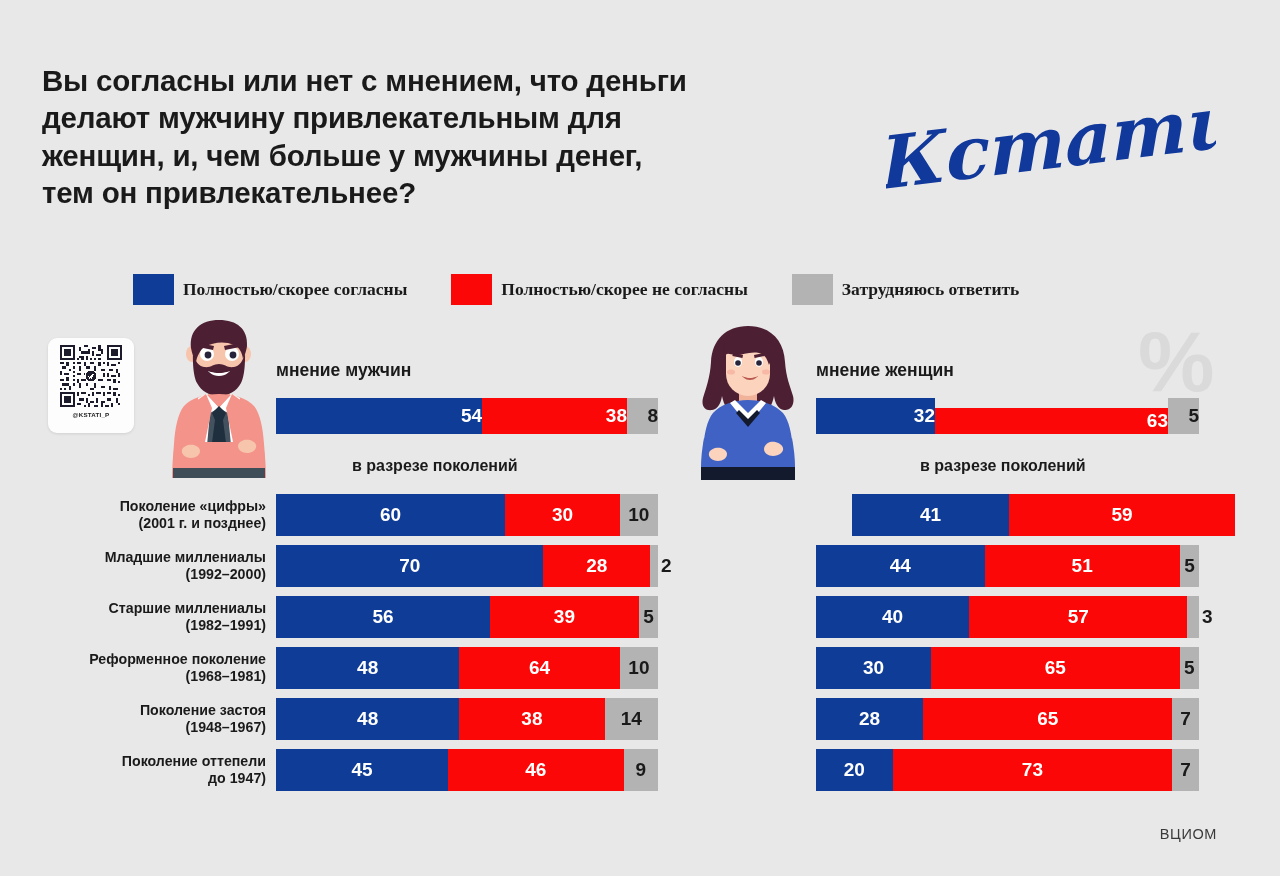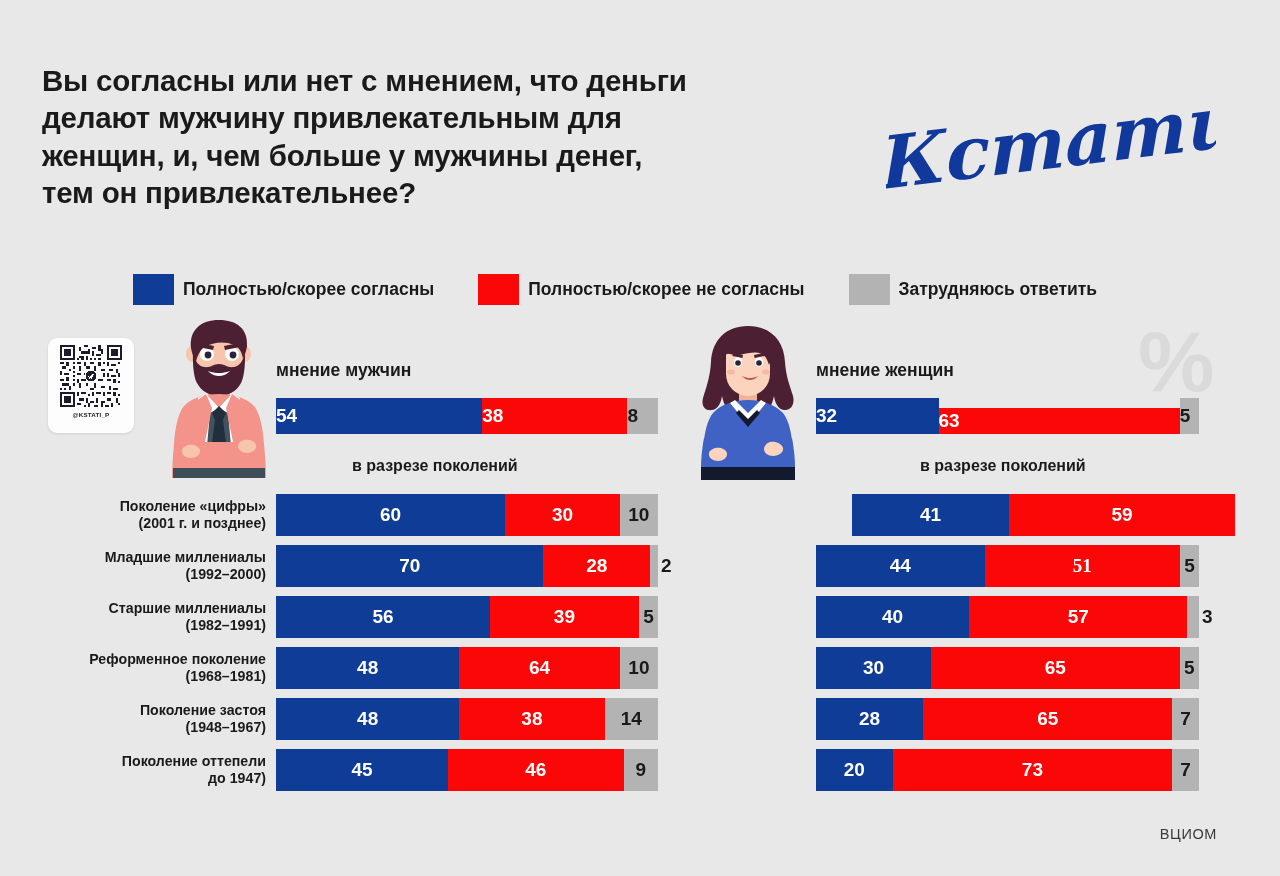--- a/index.html
+++ b/index.html
@@ -37,21 +37,21 @@
   .brand{
     position:absolute;left:886px;top:108px;width:330px;height:108px;
   }
   .brand svg{display:block;width:330px;height:108px;}
 
   
   .legend{
     position:absolute;left:133px;top:274px;
     display:flex;align-items:center;gap:0;
   }
-  .legend-item{display:flex;align-items:center;}
+  .legend-item{display:flex;align-items:center;font-family:Liberation Serif, serif;}
   .legend-item + .legend-item{margin-left:44px;}
   .legend-swatch{
     width:41px;height:31px;flex:0 0 auto;
   }
   .legend-label{
     margin-left:9px;font-size:17.5px;font-weight:700;color:#1a1a1a;
     white-space:nowrap;
   }
 
   
@@ -87,23 +87,23 @@
   .panel-subtitle{
     position:absolute;font-size:16px;font-weight:700;color:#1a1a1a;
     white-space:nowrap;
   }
 
   
   .summary-bar{
     position:absolute;height:36px;display:flex;align-items:stretch;
   }
   .summary-bar .seg{
-    display:flex;align-items:center;justify-content:flex-start;
+    display:flex;align-items:center;justify-content:flex-end;
     font-size:19px;font-weight:700;
-    box-sizing:border-box;overflow:hidden;
+    box-sizing:border-box;overflow:hidden;padding-left:31px;
   }
   .seg-agree{background:#0f3c96;color:#ffffff;}
   .seg-disagree{background:#fb0707;color:#ffffff;}
   .seg-hard{background:#b3b3b3;color:#1a1a1a;}
 
   
   .rows{position:absolute;}
   .row{
     position:relative;height:42px;margin-bottom:9px;
   }
@@ -521,21 +521,21 @@
             <div class="seg seg-disagree" style="width: 59%;">
               <span>59</span>
             </div>
           </div>
         </div>
         <div class="row">
           <div class="row-bar" style="width: 100%;">
             <div class="seg seg-agree" style="width: 44%;">
               <span>44</span>
             </div>
-            <div class="seg seg-disagree" style="width: 51%; font-family: Liberation Serif, serif;">
+            <div class="seg seg-disagree" style="width: 51%;">
               <span>51</span>
             </div>
             <div class="seg seg-hard" style="width: 5%;">
               <span>5</span>
             </div>
           </div>
         </div>
         <div class="row">
           <div class="row-bar" style="width: 100%;">
             <div class="seg seg-agree" style="width: 40%;">

